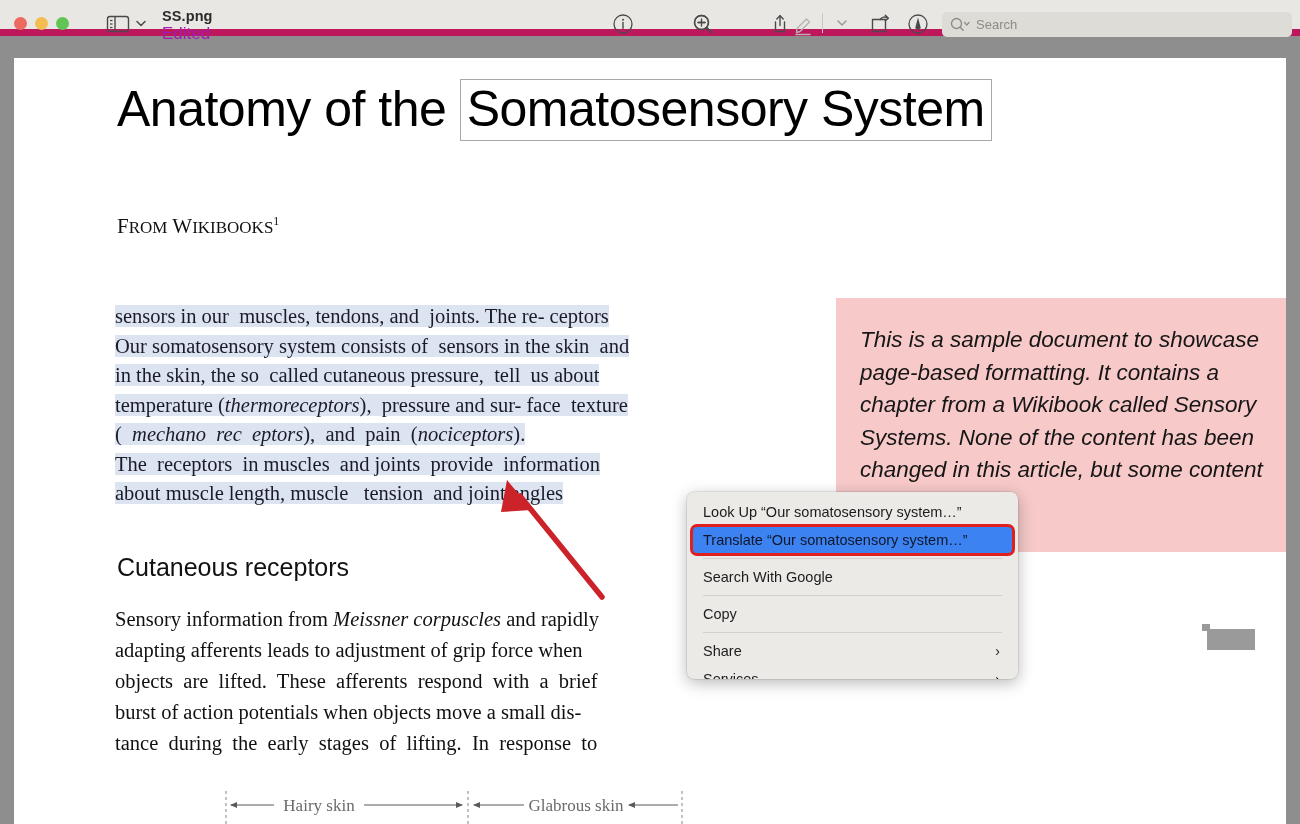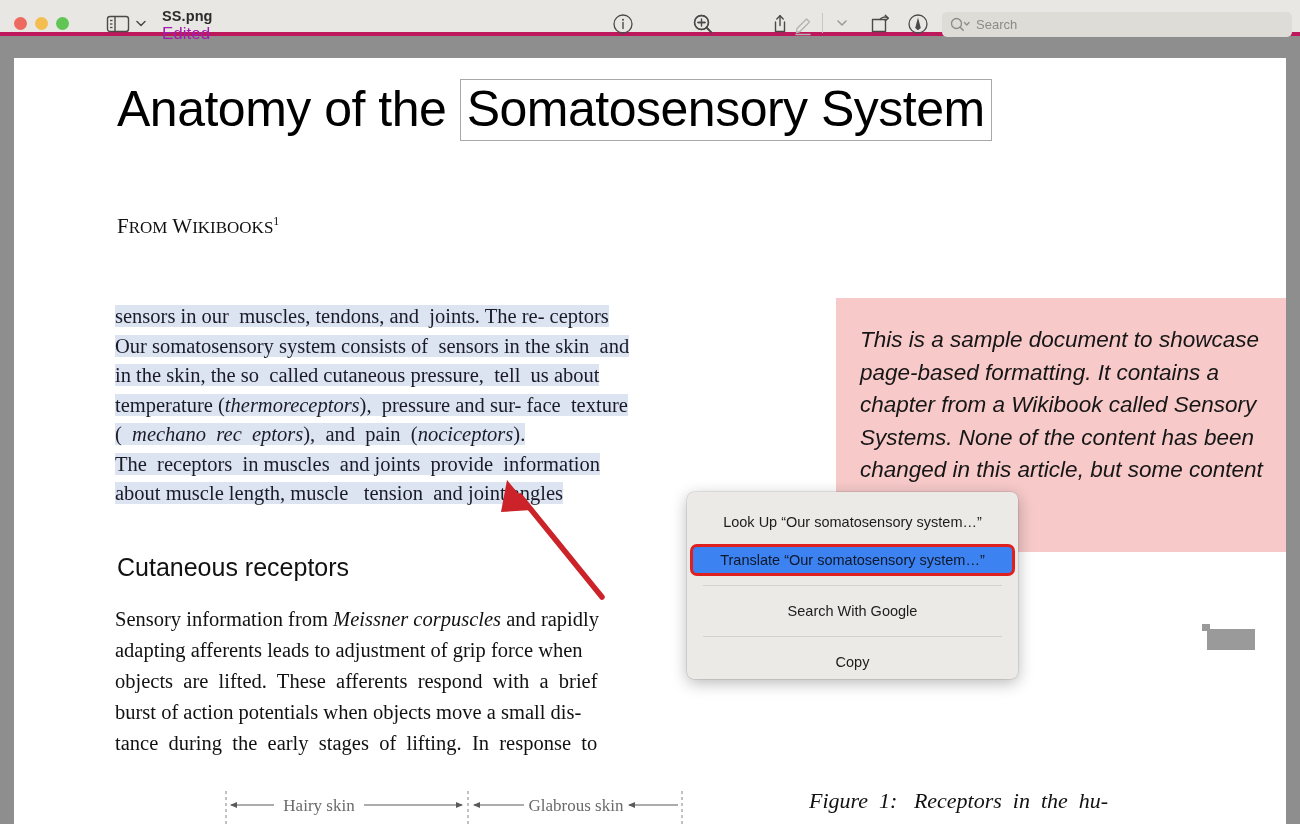--- a/index.html
+++ b/index.html
@@ -9,21 +9,21 @@
     background: #8e8e8e;
     font-family: "Liberation Sans", sans-serif;
     -webkit-font-smoothing: antialiased;
   }
   #app { position: relative; width: 1300px; height: 824px; overflow: hidden; background: #8e8e8e; }
 
   
   .titlebar {
     position: absolute; left: 0; top: 0; width: 1300px; height: 36px;
     background: #e9e7e3;
-    border-bottom: 4px solid #be185d;
+    border-bottom: 7px solid #be185d;
     box-sizing: border-box;
   }
   .traffic { position: absolute; left: 14px; top: 17px; display: flex; gap: 8px; }
   .light { width: 13px; height: 13px; border-radius: 50%; display: block; }
   .light.red { background: #ec6a5f; }
   .light.yellow { background: #f4bd4f; }
   .light.green { background: #61c555; }
 
   .sidebar-toggle { position: absolute; left: 106px; top: 14px; width: 24px; height: 20px; }
   .chev-small { position: absolute; left: 134px; top: 16px; width: 14px; height: 14px; }
@@ -128,24 +128,23 @@
 
   
   .ctx-menu {
     position: absolute; left: 687px; top: 492px; width: 331px; height: 187px;
     background: #eceae7; border-radius: 7px;
     box-shadow: 0 4px 16px rgba(0,0,0,0.28), 0 0 0 0.5px rgba(0,0,0,0.16);
     padding-top: 5px; box-sizing: border-box; overflow: hidden;
   }
   .ctx-item {
     position: relative; height: 26px; line-height: 26px;
-    margin: 12px 6px; padding: 0 10px; border-radius: 4px;
+    margin: 2px 6px; padding: 0 10px; border-radius: 4px;
     font-size: 14.5px; color: #1c1c1c; white-space: nowrap;
     font-family: "Liberation Sans", sans-serif;
-    text-align: center;
   }
   .ctx-item.selected { background: #3c82f0; color: #0f172a; }
   .ctx-item.selected.outlined {
     box-shadow: 0 0 0 3px #e01f1f;
   }
   .ctx-sep { height: 1px; background: #d3d1ce; margin: 5px 16px 5px 16px; }
   .ctx-arrow { position: absolute; right: 12px; top: 0; font-size: 14px; color: #1c1c1c; line-height: 26px; }
 </style>
 </head>
 <body>
@@ -289,21 +288,20 @@
       <span class="ln">tance  during  the  early  stages  of  lifting.  In  response  to</span>
     </div>
 
     <div class="callout">
       <div class="callout-text">This is a sample document to showcase page-based formatting. It contains a chapter from a Wikibook called Sensory Systems. None of the content has been changed in this article, but some content has been</div>
     </div>
 
     <div class="grey-tab"></div>
     <div class="grey-rect"></div>
 
-    <div class="fig-caption">Figure  1:   Receptors  in  the  hu-</div>
 
     <div class="skin-diagram">
       <svg width="500" height="41" viewBox="0 0 500 41">
         <line x1="22" y1="8" x2="22" y2="41" stroke="#9a9a9a" stroke-width="1.2" stroke-dasharray="3,3"></line>
         <line x1="264" y1="8" x2="264" y2="41" stroke="#9a9a9a" stroke-width="1.2" stroke-dasharray="3,3"></line>
         <line x1="478" y1="8" x2="478" y2="41" stroke="#9a9a9a" stroke-width="1.2" stroke-dasharray="3,3"></line>
         <line x1="27" y1="22" x2="70" y2="22" stroke="#5a5a5a" stroke-width="1.1"></line>
         <polyline points="33,19 26,22 33,25" fill="#5a5a5a" stroke="none"></polyline>
         <line x1="160" y1="22" x2="258" y2="22" stroke="#5a5a5a" stroke-width="1.1"></line>
         <polyline points="252,19 259,22 252,25" fill="#5a5a5a" stroke="none"></polyline>

